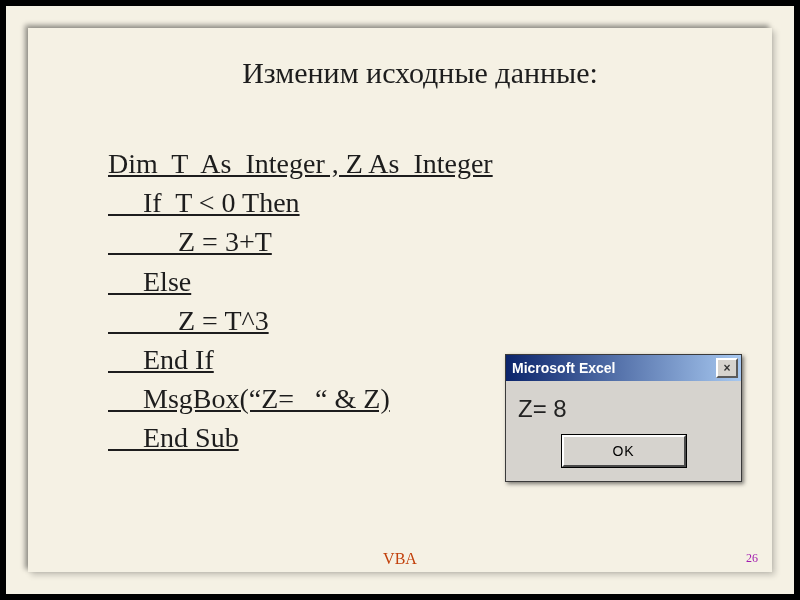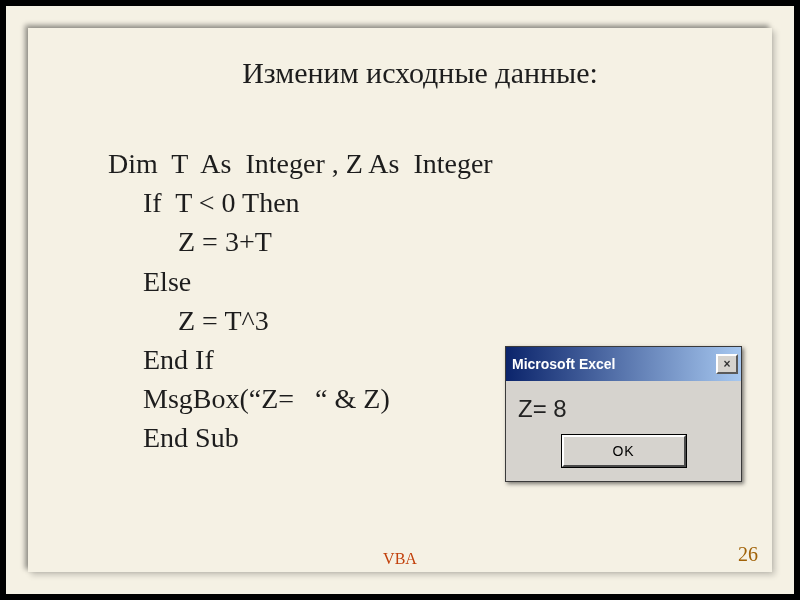--- a/index.html
+++ b/index.html
@@ -39,36 +39,36 @@
     padding-left: 40px;
   }
   .code-block {
     position: absolute;
     top: 116px;
     left: 80px;
     font-size: 28px;
     color: #1d1d1d;
     line-height: 1.4;
   }
-  .code-line { white-space: pre; }
+  .code-line { white-space: pre; text-decoration: underline; }
   .msgbox {
     position: absolute;
     right: 30px;
     bottom: 90px;
     width: 235px;
     font-family: Tahoma, Arial, sans-serif;
     background: #d6d3ce;
     border: 1px solid #3a3a3a;
     box-shadow: 2px 2px 4px rgba(0,0,0,0.5);
   }
   .msgbox-titlebar {
     display: flex;
     align-items: center;
     justify-content: space-between;
-    height: 34px;
+    height: 26px;
     padding: 0 3px 0 6px;
     background: linear-gradient(to right, #0b246b, #a7c8f0);
     color: #fff;
     font-size: 14px;
     font-weight: bold;
   }
   .msgbox-close {
     width: 18px;
     height: 16px;
     background: #d6d3ce;
@@ -116,22 +116,22 @@
     left: 0;
     right: 0;
     text-align: center;
     font-size: 16px;
     color: #c2410c;
   }
   .page-number {
     position: absolute;
     bottom: 6px;
     right: 14px;
-    font-size: 20px;
-    color: #a16207;
+    font-size: 12px;
+    color: #a21caf;
   }
 </style>
 </head>
 <body>
 
 <div class="slide">
   <div class="inner">
 
     <div class="title">Изменим исходные данные:</div>
 

